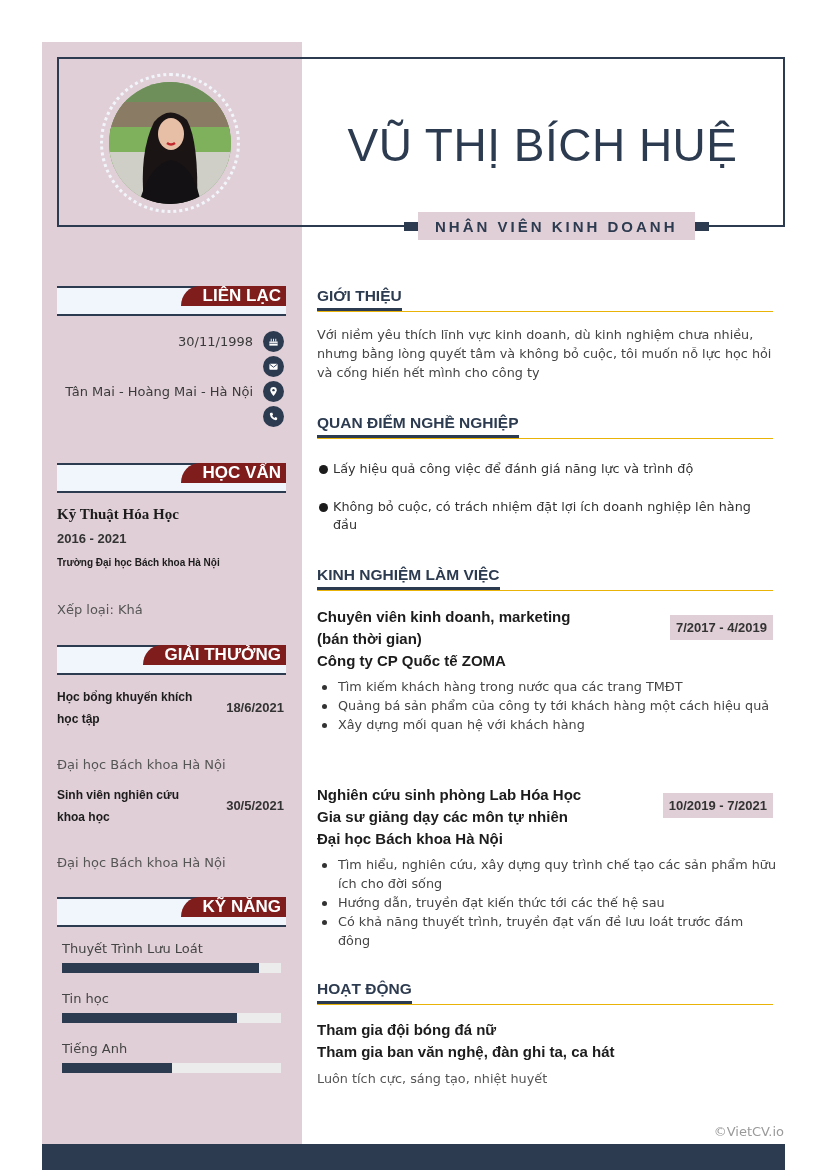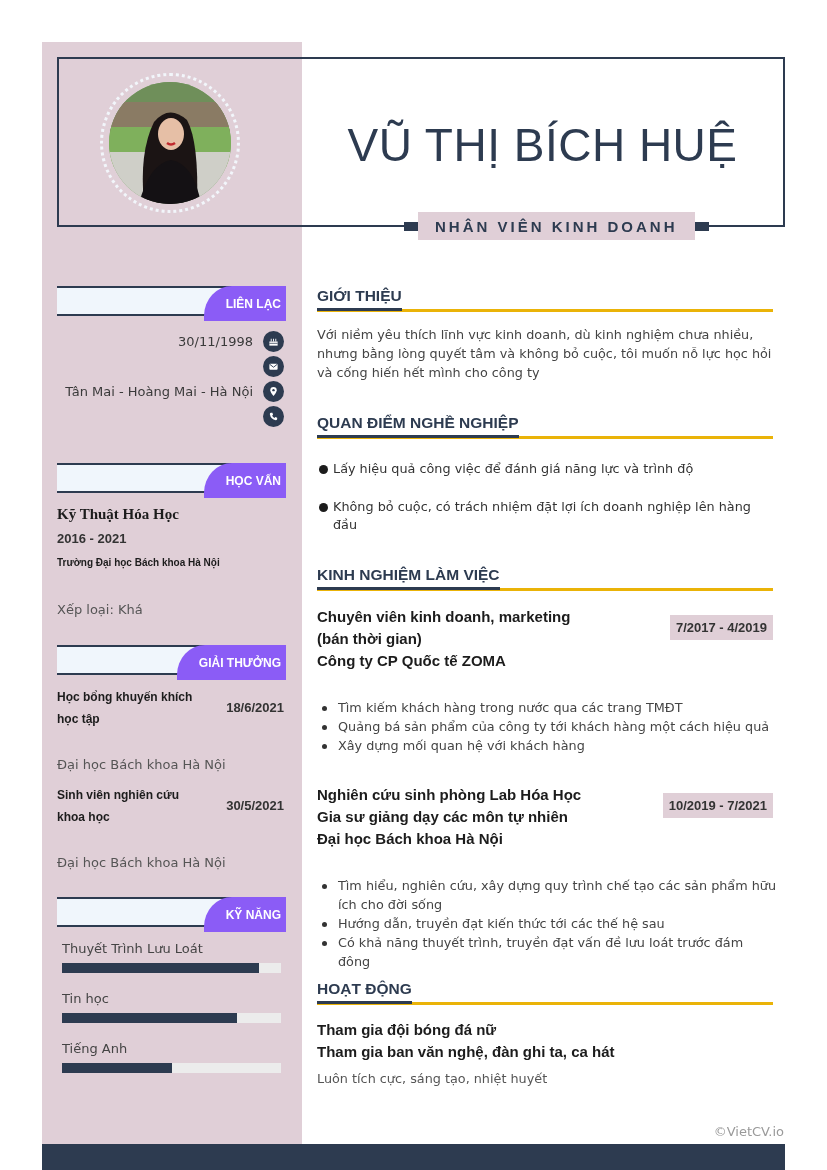--- a/index.html
+++ b/index.html
@@ -17,52 +17,52 @@
 
   .name { position: absolute; left: 300px; top: 118px; width: 485px; text-align: center; font-family: "Liberation Sans", sans-serif; font-size: 46px; color: #2d3b50; letter-spacing: 0.5px; }
 
   .job-wrap { position: absolute; left: 404px; top: 212px; height: 28px; display: flex; align-items: center; }
   .job-cap { width: 14px; height: 9px; background: #2d3b50; }
   .job-title { background: #e0cfd7; height: 28px; padding: 0 17px; display: flex; align-items: center; font-family: "Liberation Sans", sans-serif; font-size: 15px; font-weight: bold; letter-spacing: 3px; color: #2d3b50; }
   .job-line { position: absolute; left: 680px; top: 225px; width: 105px; height: 2px; background: #2d3b50; }
 
   
   .side-head { position: absolute; left: 57px; width: 229px; height: 30px; background: #f0f6fc; border-top: 2px solid #2d3b50; border-bottom: 2px solid #2d3b50; }
-  .side-head .tab { position: absolute; right: 0; top: -2px; height: 35px; background: #8b5cf6; color: #fff; font-family: "Liberation Sans", sans-serif; font-weight: bold; font-size: 12px; padding: 0 5px 0 22px; display: flex; align-items: center; border-top-left-radius: 28px 30px; }
+  .side-head .tab { position: absolute; right: 0; top: -2px; height: 20px; background: #7f1d1d; color: #fff; font-family: "Liberation Sans", sans-serif; font-weight: bold; font-size: 17px; padding: 0 5px 0 22px; display: flex; align-items: center; border-top-left-radius: 28px 30px; }
   .c-icon { position: absolute; left: 263px; width: 21px; height: 21px; border-radius: 50%; background: #2d3b50; display: flex; align-items: center; justify-content: center; }
   .c-icon svg { width: 11px; height: 11px; }
   .contact-text { position: absolute; font-size: 13px; color: #3a3a3a; text-align: right; width: 200px; }
 
   .edu-major { position: absolute; left: 57px; top: 506px; font-family: Liberation Serif, serif; font-weight: bold; font-size: 15px; color: #1c1c1c; }
   .edu-years { position: absolute; left: 57px; top: 531px; font-family: "Liberation Sans", sans-serif; font-weight: bold; font-size: 13px; color: #333; }
   .edu-school { position: absolute; left: 57px; top: 552px; width: 229px; font-family: "Liberation Sans", sans-serif; font-weight: bold; font-size: 10px; line-height: 22px; color: #1c1c1c; }
   .edu-grade { position: absolute; left: 57px; top: 602px; font-size: 13px; color: #555; }
 
   .award { position: absolute; left: 57px; width: 229px; }
   .award-title { position: absolute; left: 0; width: 140px; font-family: "Liberation Sans", sans-serif; font-weight: bold; font-size: 12px; line-height: 22px; color: #1c1c1c; }
   .award-date { position: absolute; right: 2px; font-family: "Liberation Sans", sans-serif; font-weight: bold; font-size: 13px; color: #333; }
   .award-org { position: absolute; left: 0; font-size: 13px; color: #555; }
 
   .skill-label { position: absolute; left: 62px; font-size: 13px; color: #444; }
   .skill-track { position: absolute; left: 62px; width: 219px; height: 10px; background: #ececec; }
   .skill-fill { height: 100%; background: #2d3b50; }
 
   
-  .main-head { position: absolute; left: 317px; width: 456px; height: 26px; border-bottom: 3px solid #eab308; }
+  .main-head { position: absolute; left: 317px; width: 456px; height: 26px; border-bottom: 1px solid #eab308; }
   .main-head span { font-family: "Liberation Sans", sans-serif; font-weight: bold; font-size: 15.5px; color: #2d3b50; display: inline-block; padding-bottom: 3px; border-bottom: 3px solid #2d3b50; margin-bottom: -6px; }
 
   .para { position: absolute; left: 317px; width: 456px; font-size: 12.8px; line-height: 19px; color: #444; }
 
   .view-item { position: absolute; left: 317px; width: 456px; font-size: 12.8px; line-height: 18px; color: #333; padding-left: 16px; }
   .view-item::before { content: ""; position: absolute; left: 2px; top: 5px; width: 9px; height: 9px; border-radius: 50%; background: #1c1c1c; }
 
   .job-head { position: absolute; left: 317px; width: 456px; }
   .job-head .t { font-family: "Liberation Sans", sans-serif; font-weight: bold; font-size: 15px; line-height: 22px; color: #1c1c1c; }
   .date-badge { position: absolute; right: 0; background: #e0cfd7; height: 25px; padding: 0 6px; display: flex; align-items: center; font-family: "Liberation Sans", sans-serif; font-weight: bold; font-size: 13px; color: #333; }
-  .bullets { position: absolute; left: 317px; width: 460px; list-style: none; margin-top: 21px; }
+  .bullets { position: absolute; left: 317px; width: 460px; list-style: none; }
   .bullets li { position: relative; padding-left: 21px; font-size: 12.8px; line-height: 19px; color: #444; }
   .bullets li::before { content: ""; position: absolute; left: 5px; top: 8px; width: 5px; height: 5px; border-radius: 50%; background: #333; }
 
   .act-line { position: absolute; left: 317px; font-family: "Liberation Sans", sans-serif; font-weight: bold; font-size: 15px; color: #1c1c1c; }
   .act-note { position: absolute; left: 317px; font-size: 12.8px; color: #555; }
 </style>
 </head>
 <body>
 
 <div class="sidebar-bg"></div>

